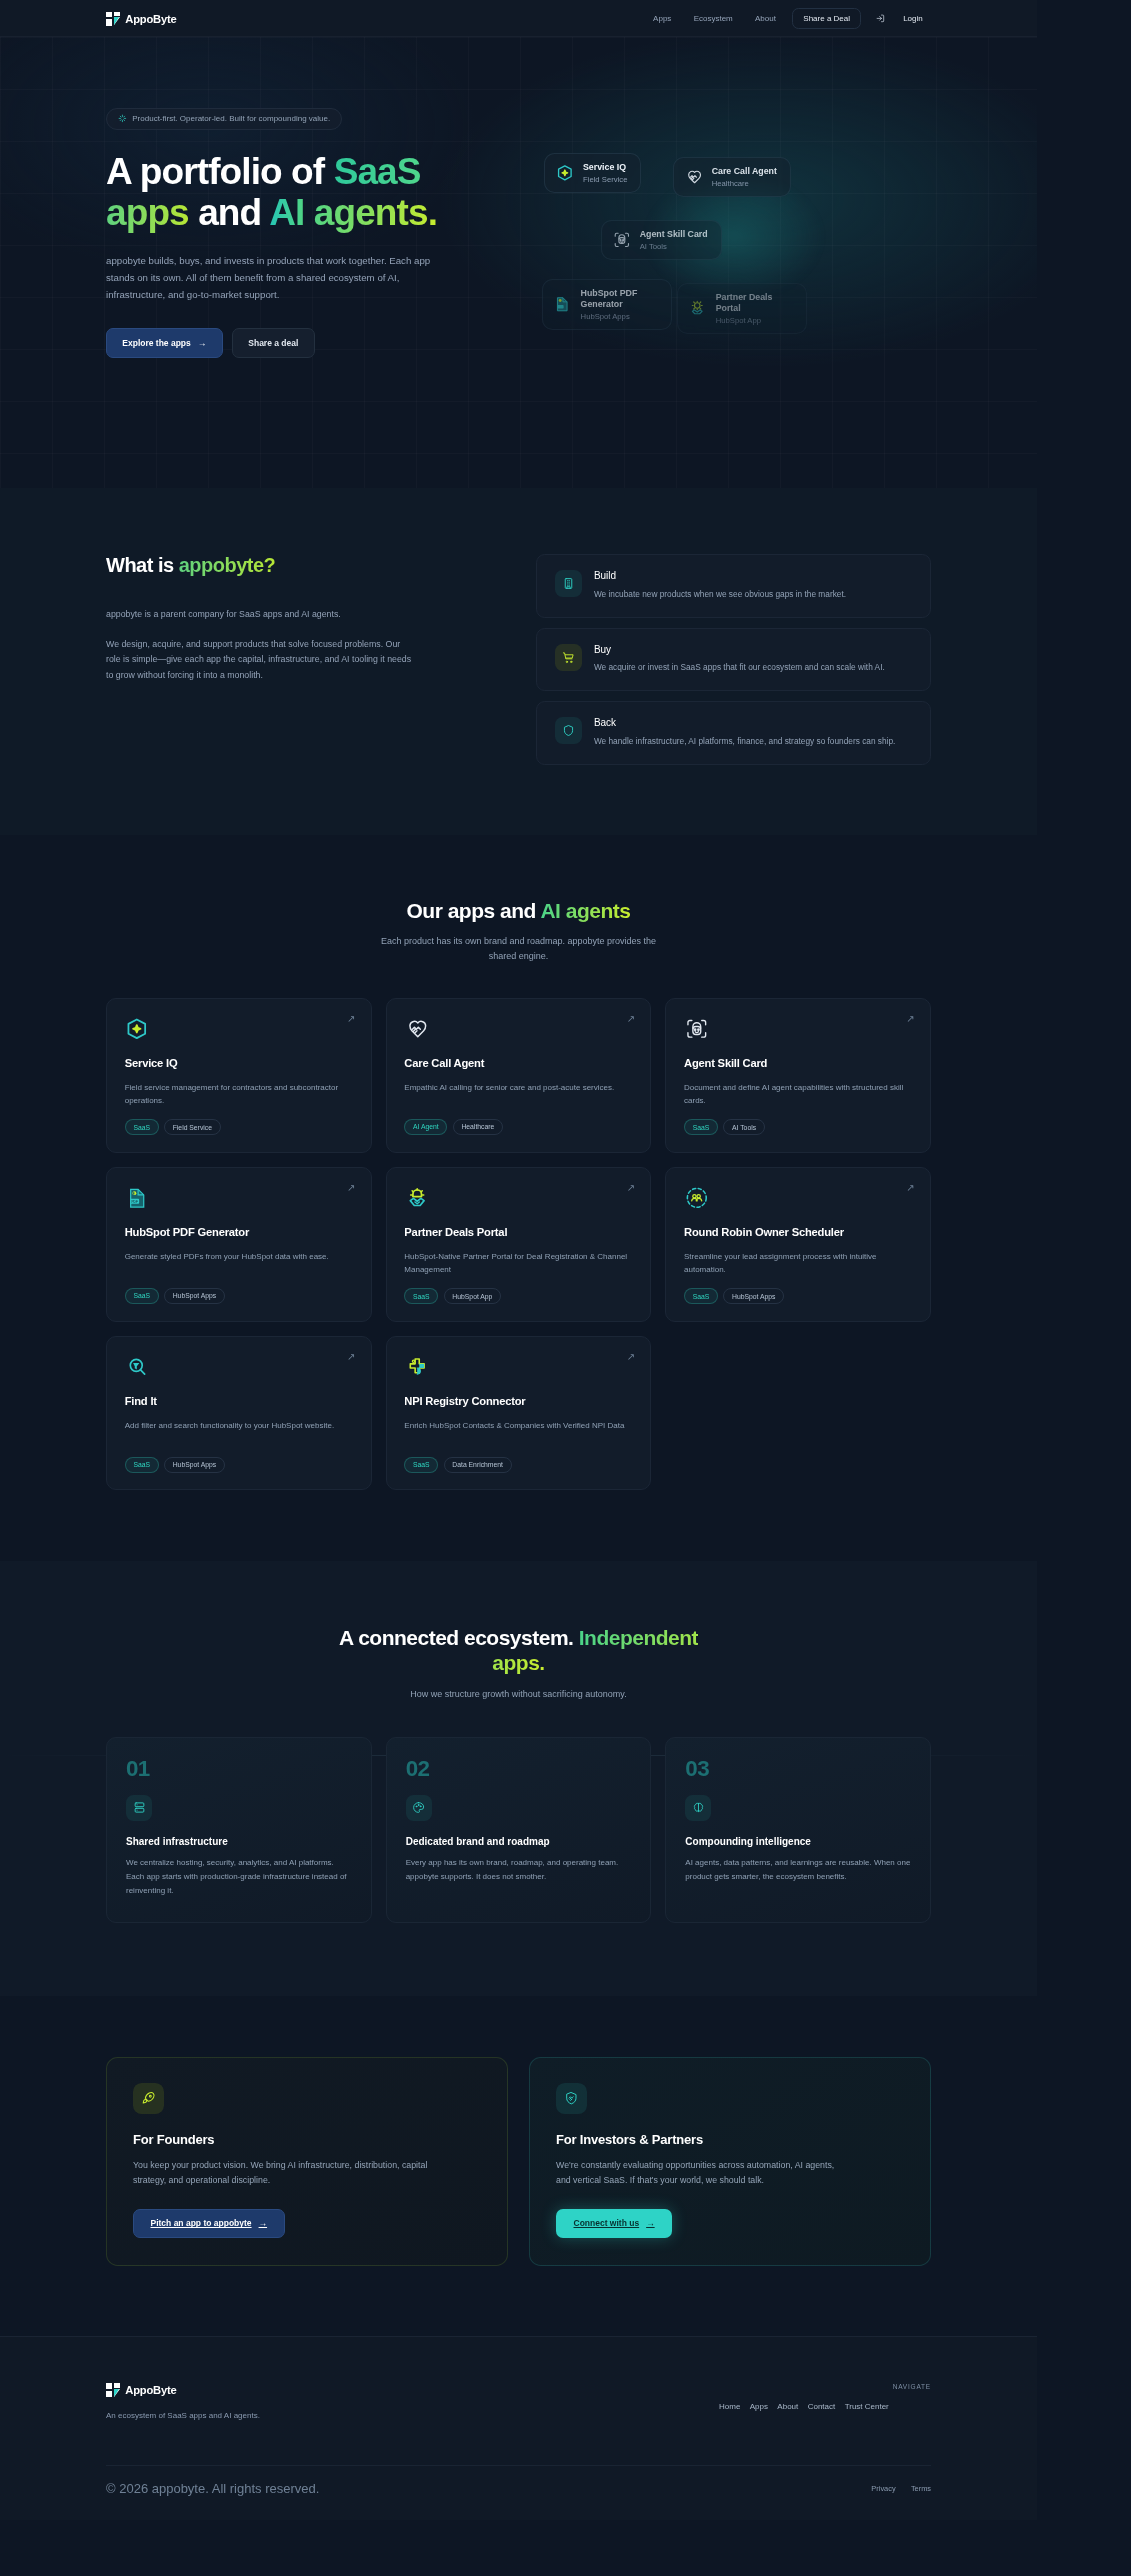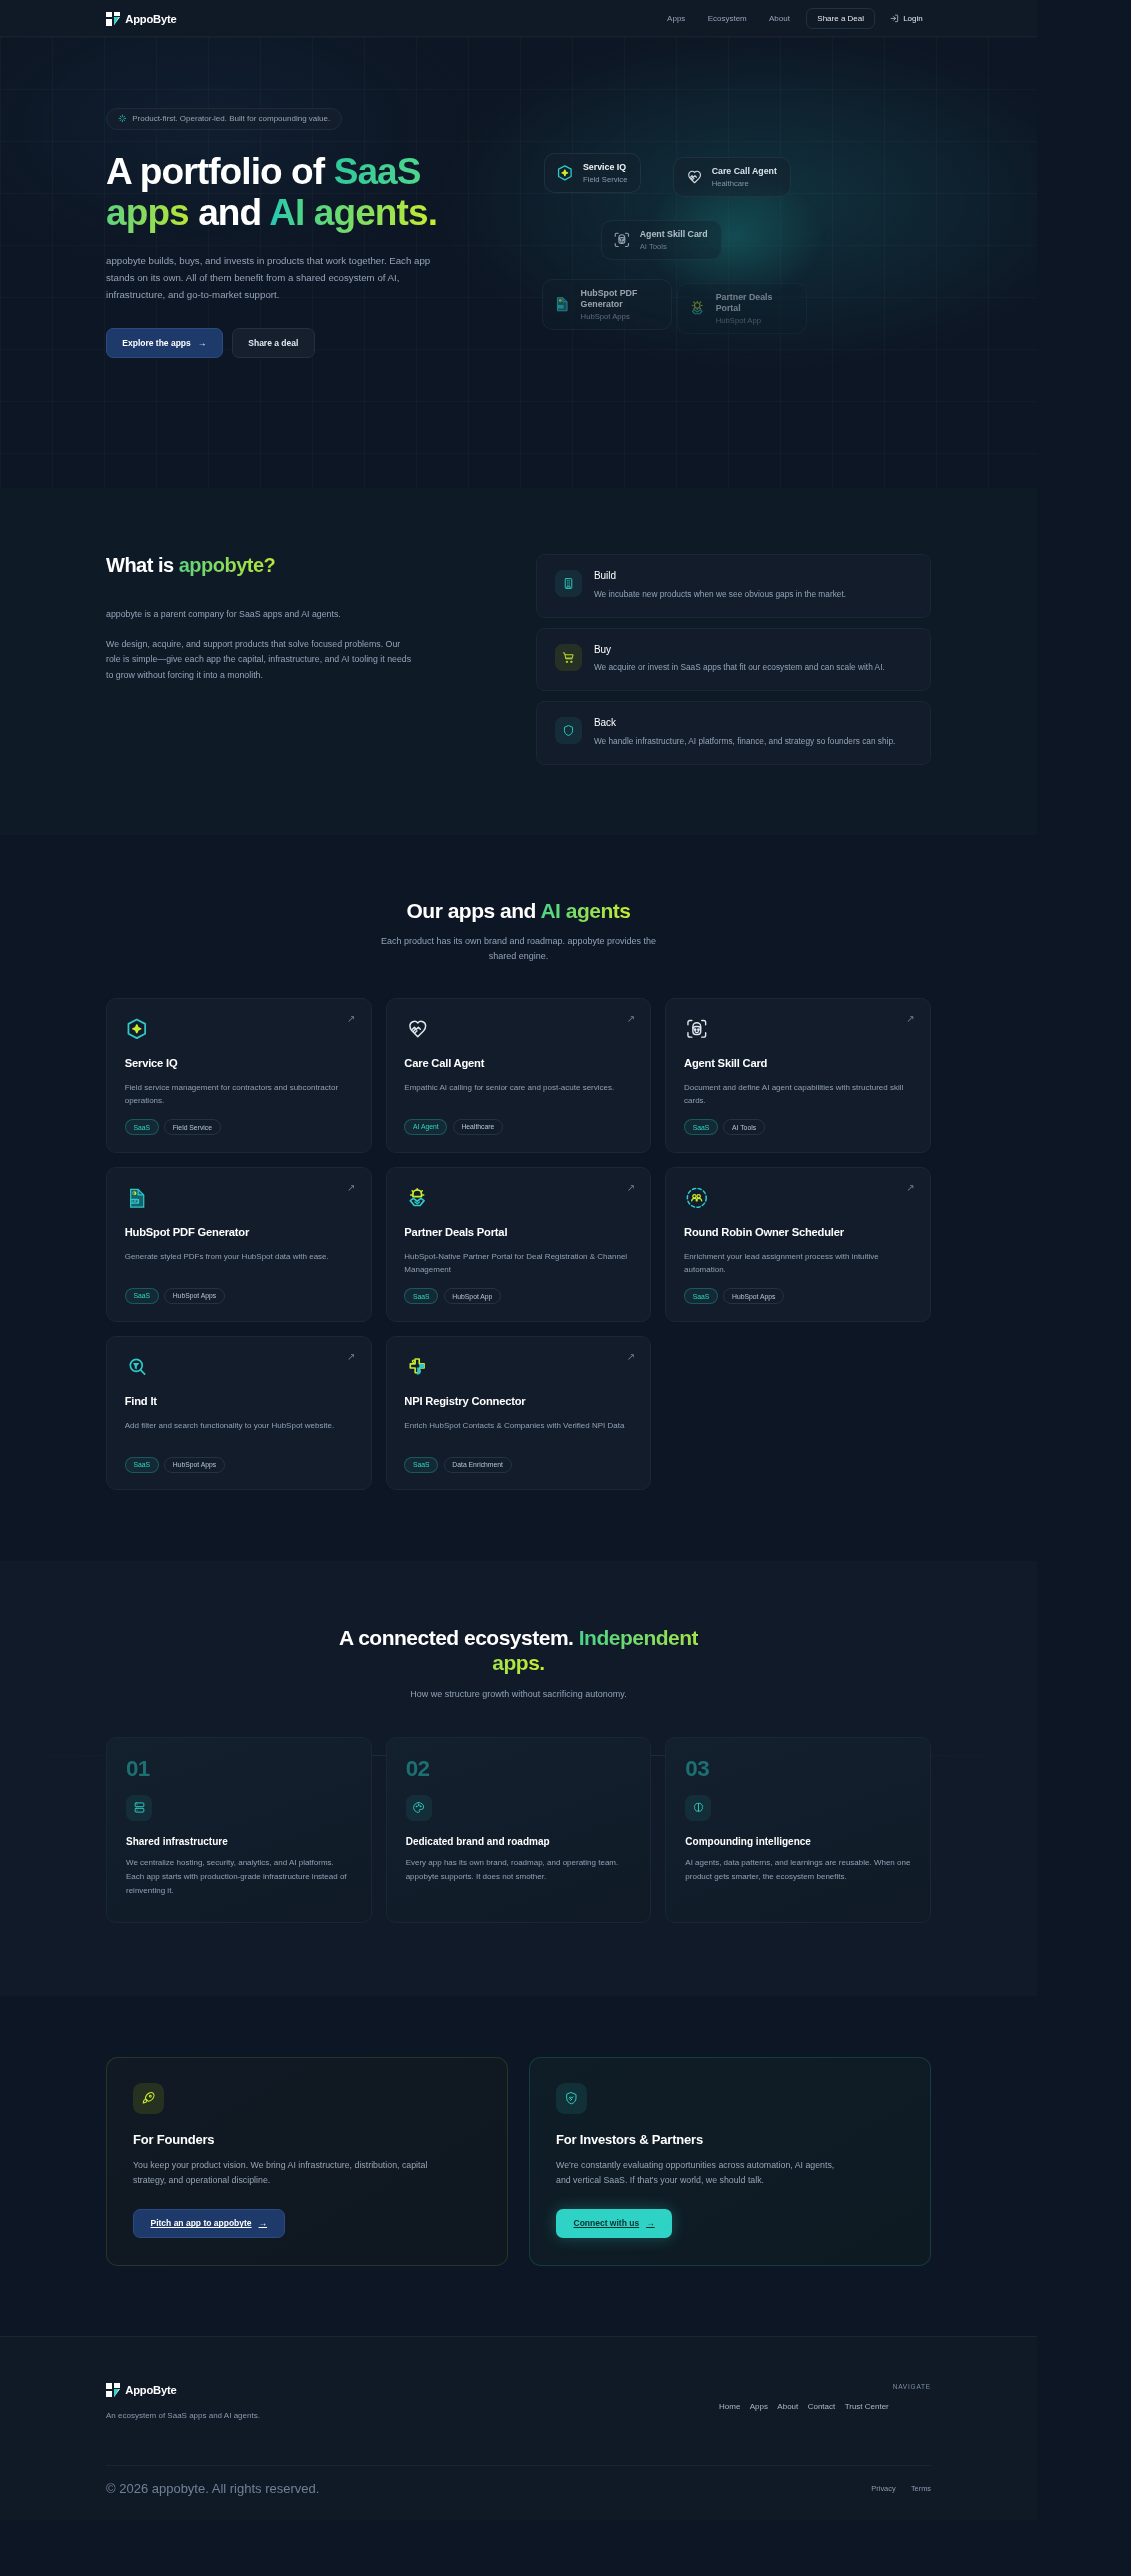--- a/index.html
+++ b/index.html
@@ -16,21 +16,21 @@
   .logo-mark i{position:absolute;background:#fff;display:block}
   .logo-mark .q1{left:0;top:0;width:5.9px;height:5.9px}
   .logo-mark .q2{left:7.7px;top:0;width:6.5px;height:4.7px}
   .logo-mark .q3{left:0;top:7.7px;width:5.9px;height:6.5px}
   .logo-mark .q4{left:7.7px;top:5.9px;width:0;height:0;background:none;border-left:6.5px solid #fff;border-bottom:8.3px solid transparent}
   .logo-mark .tri{left:7.7px;top:5.9px;width:0;height:0;background:none;border-left:5.3px solid #2dd4c8;border-bottom:8.3px solid transparent}
   .brand-name{font-size:11.2px;font-weight:bold;letter-spacing:-0.2px;color:#fff}
   .nav-links{display:flex;align-items:center;gap:3.5px}
   .nav-link{font-size:8px;color:#94a3b8;padding:4.7px 9.4px;border-radius:4.7px;text-decoration:none;white-space:nowrap}
   .nav-link.boxed{color:#e2e8f0;border:0.6px solid #223042;padding:5.3px 10px;border-radius:6.5px;margin-left:3.5px}
-  .nav-login{display:flex;align-items:flex-end;gap:4px;font-size:8px;color:#e2e8f0;padding:4.7px 8.3px;margin-left:3.5px;text-decoration:none}
+  .nav-login{display:flex;align-items:flex-end;gap:18px;font-size:8px;color:#e2e8f0;padding:4.7px 8.3px;margin-left:3.5px;text-decoration:none}
 
   
   .hero{position:relative;padding:71px 0 130px;overflow:hidden;background:
     radial-gradient(530px 271px at 74% 36%, rgba(19,73,82,.55), transparent 62%),
     radial-gradient(413px 224px at 20% 20%, rgba(18,40,62,.45), transparent 65%),
     #0d1624;}
   .grid-bg{position:absolute;inset:0;background-image:
      linear-gradient(rgba(255,255,255,.022) 0.6px, transparent 0.6px),
      linear-gradient(90deg, rgba(255,255,255,.022) 0.6px, transparent 0.6px);
      background-size:52px 52px;pointer-events:none}
@@ -430,21 +430,21 @@
           <span class="app-ico">
             <svg width="23.6" height="23.6" viewBox="0 0 24 24" fill="none" stroke-linecap="round">
                 <circle cx="12" cy="12" r="9.6" fill="none" stroke="#2ec8c8" stroke-width="1.6" stroke-dasharray="3.2 2.6"></circle>
                 <circle cx="9.6" cy="10.4" r="1.7" stroke="#c8ec2e" stroke-width="1.3" fill="none"></circle>
                 <circle cx="13.9" cy="10.4" r="1.7" stroke="#c8ec2e" stroke-width="1.3" fill="none"></circle>
                 <path d="M6.8 15.2c.3-1.8 1.5-2.7 2.8-2.7s2.5.9 2.8 2.7" stroke="#c8ec2e" stroke-width="1.3" fill="none"></path>
                 <path d="M11.4 15.2c.3-1.8 1.5-2.7 2.8-2.7s2.5.9 2.8 2.7" stroke="#c8ec2e" stroke-width="1.3" fill="none"></path>
               </svg>
           </span>
           <h3>Round Robin Owner Scheduler</h3>
-          <p>Enrichment your lead assignment process with intuitive automation.</p>
+          <p>Streamline your lead assignment process with intuitive automation.</p>
           <div class="chips">
             <span class="chip accent">SaaS</span>
             <span class="chip">HubSpot Apps</span>
           </div>
         </div>
 
         <div class="app-card">
           <span class="arrow-out">↗</span>
           <span class="app-ico">
             <svg width="22.4" height="22.4" viewBox="0 0 24 24" fill="none" stroke="#2ec8c8" stroke-width="1.8" stroke-linecap="round" stroke-linejoin="round">

